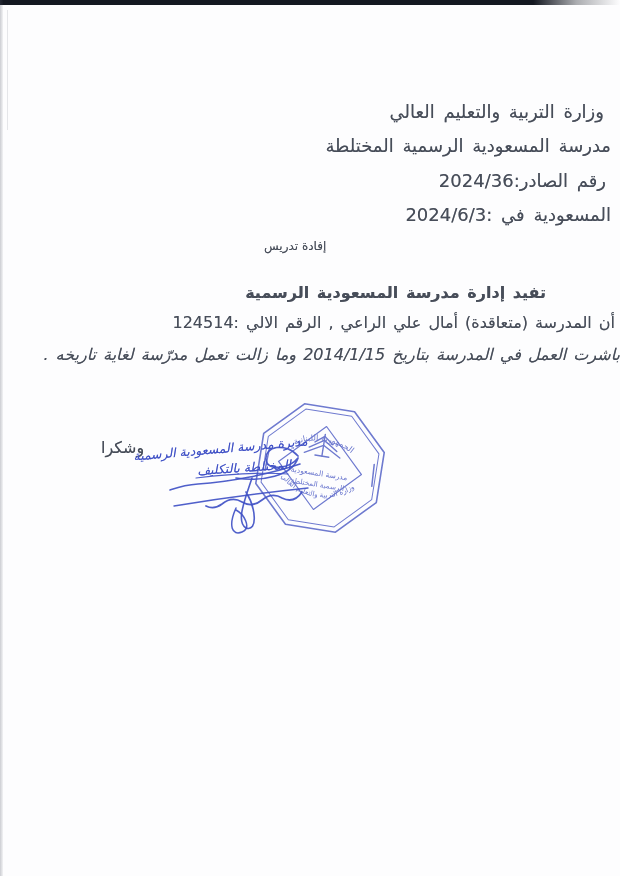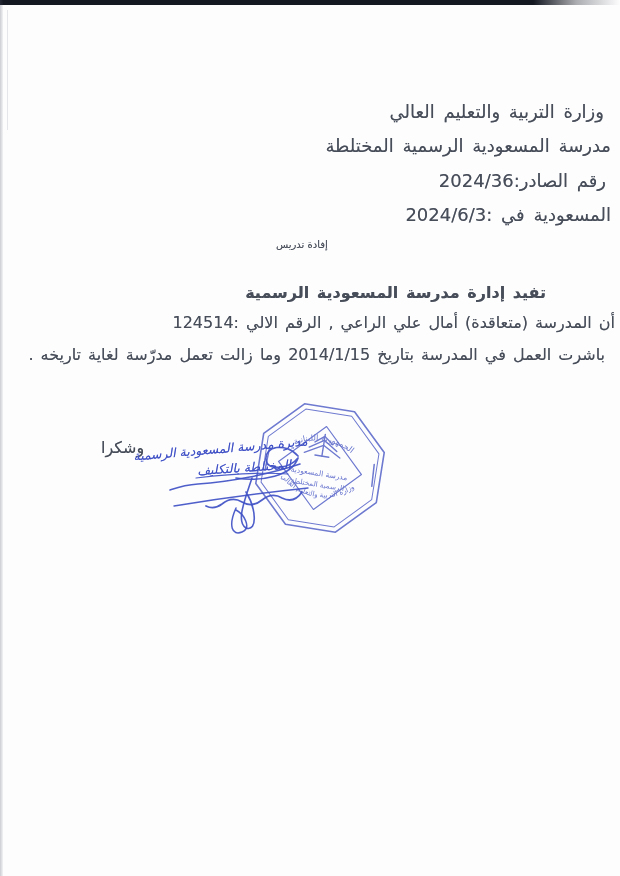--- a/index.html
+++ b/index.html
@@ -25,25 +25,25 @@
   .line{
     position:absolute;direction:rtl;white-space:nowrap;
     color:#474d59;letter-spacing:.2px;
     text-shadow:0 0 .5px rgba(70,76,90,.55);
   }
   .hdr{font-size:18px;word-spacing:3px;}
   #l1{top:101px;right:16px;}
   #l2{top:135px;right:9px;margin-left:17px;}
   #l3{top:170px;right:14px;margin-left:12px;}
   #l4{top:204px;right:9px;margin-left:24px;}
-  #title{top:239px;left:276px;font-size:10px;}
+  #title{top:239px;left:264px;font-size:12px;}
   .bdy{font-size:16px;word-spacing:2px;}
   #b1{top:283px;right:74px;font-weight:bold;}
   #b2{top:313px;right:5px;}
-  #b3{top:345px;right:15px;}
+  #b3{top:345px;right:0;font-style:italic;}
   #closing{top:438px;left:101px;font-size:16px;}
   
   .stamp{
     position:absolute;left:249px;top:398px;width:142px;height:140px;z-index:4;
     transform:rotate(9deg);opacity:.88;
   }
   .stamp svg{display:block;}
   .stamp-stroke{fill:none;stroke:#5b68c9;stroke-linecap:round;stroke-linejoin:round;}
   .stamp-text{fill:#5563c7;font-family:"DejaVu Sans",sans-serif;}
   

